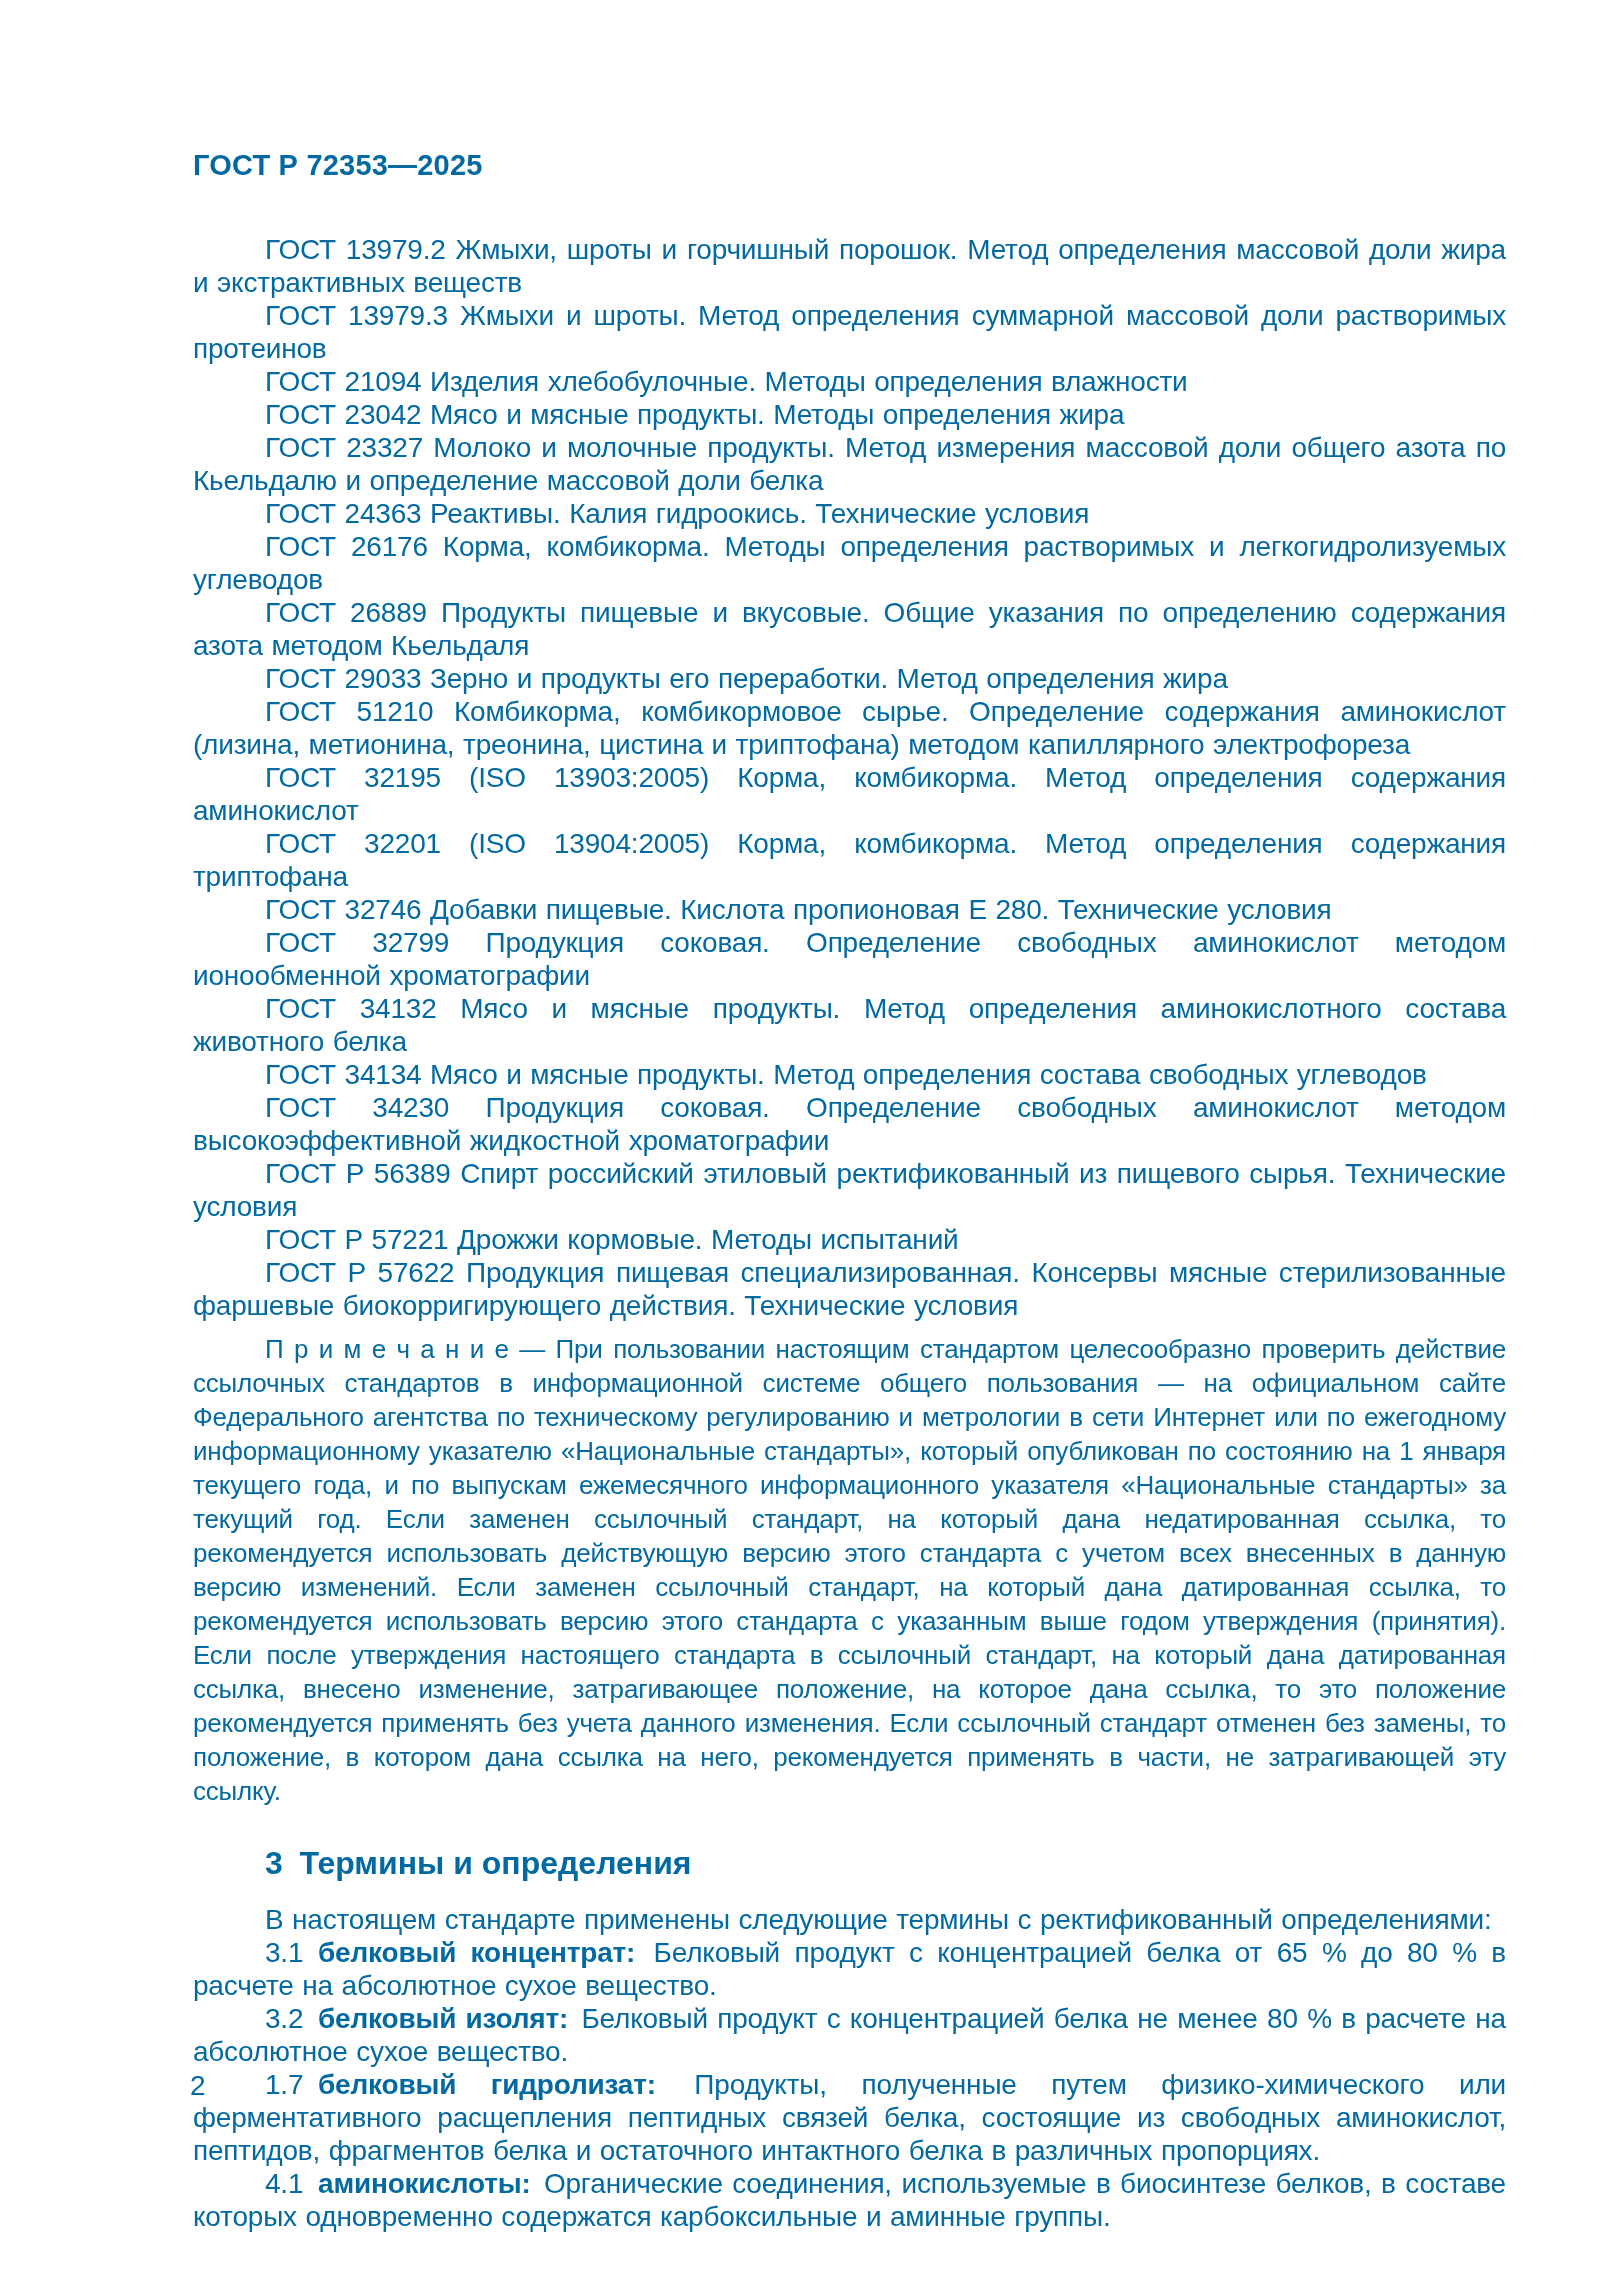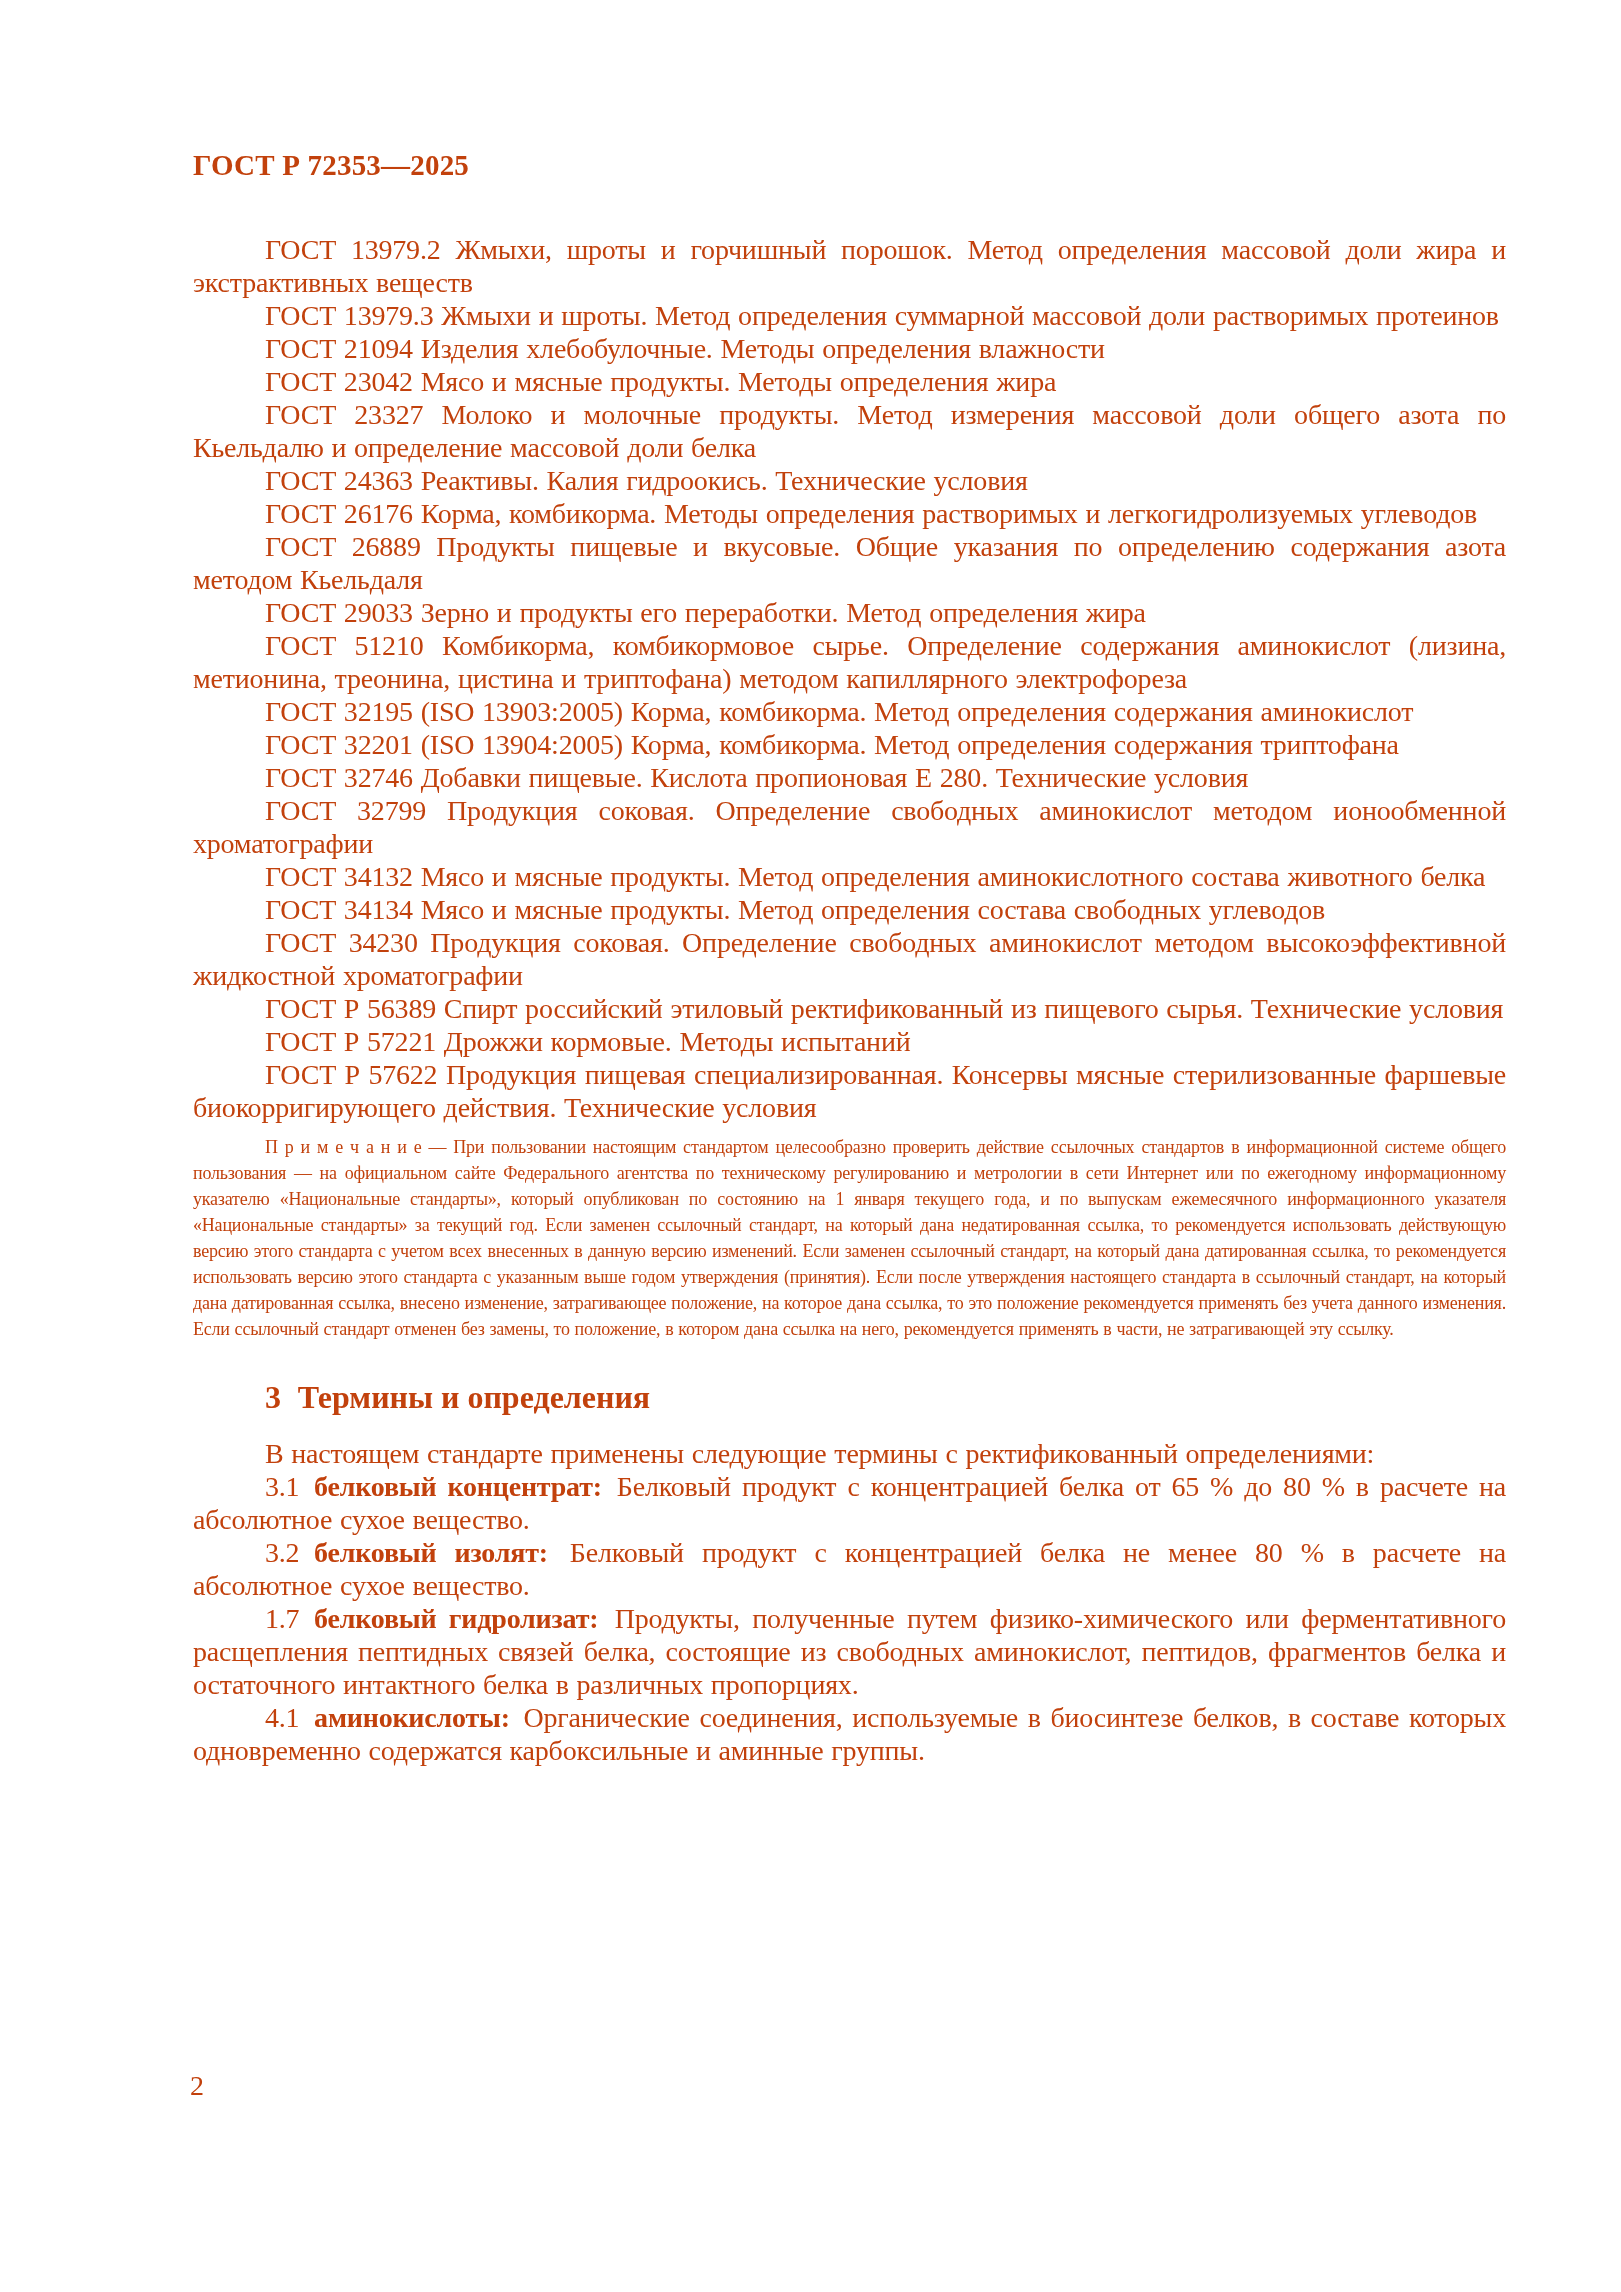--- a/index.html
+++ b/index.html
@@ -1,22 +1,22 @@
 <!DOCTYPE html>
 <html lang="ru"><head>
 <meta charset="utf-8">
 <style>
   html, body { margin: 0; padding: 0; background: #ffffff; }
   .page {
     position: relative;
     width: 1621px;
     height: 2293px;
     background: #ffffff;
-    color: #c2410c;
-    font-family: Liberation Serif, serif;
+    color: #0369a1;
+    font-family: Liberation Sans, sans-serif;
     overflow: hidden;
   }
   .content {
     position: absolute;
     left: 193px;
     top: 149px;
     width: 1313px;
   }
   .running-header {
     font-size: 29px;
@@ -28,22 +28,22 @@
     margin: 0;
     font-size: 28px;
     line-height: 33px;
     letter-spacing: -0.2px;
     text-align: justify;
     text-indent: 72px;
     word-spacing: 1px;
   }
   p.note {
     margin: 9.8px 0 0 0;
-    font-size: 18px;
-    line-height: 26px;
+    font-size: 26px;
+    line-height: 34px;
     letter-spacing: -0.2px;
     text-align: justify;
     text-indent: 72px;
     word-spacing: 0.5px;
   }
   h2.heading {
     margin: 37px 0 21px 0;
     padding-left: 72px;
     font-size: 32px;
     font-weight: bold;

